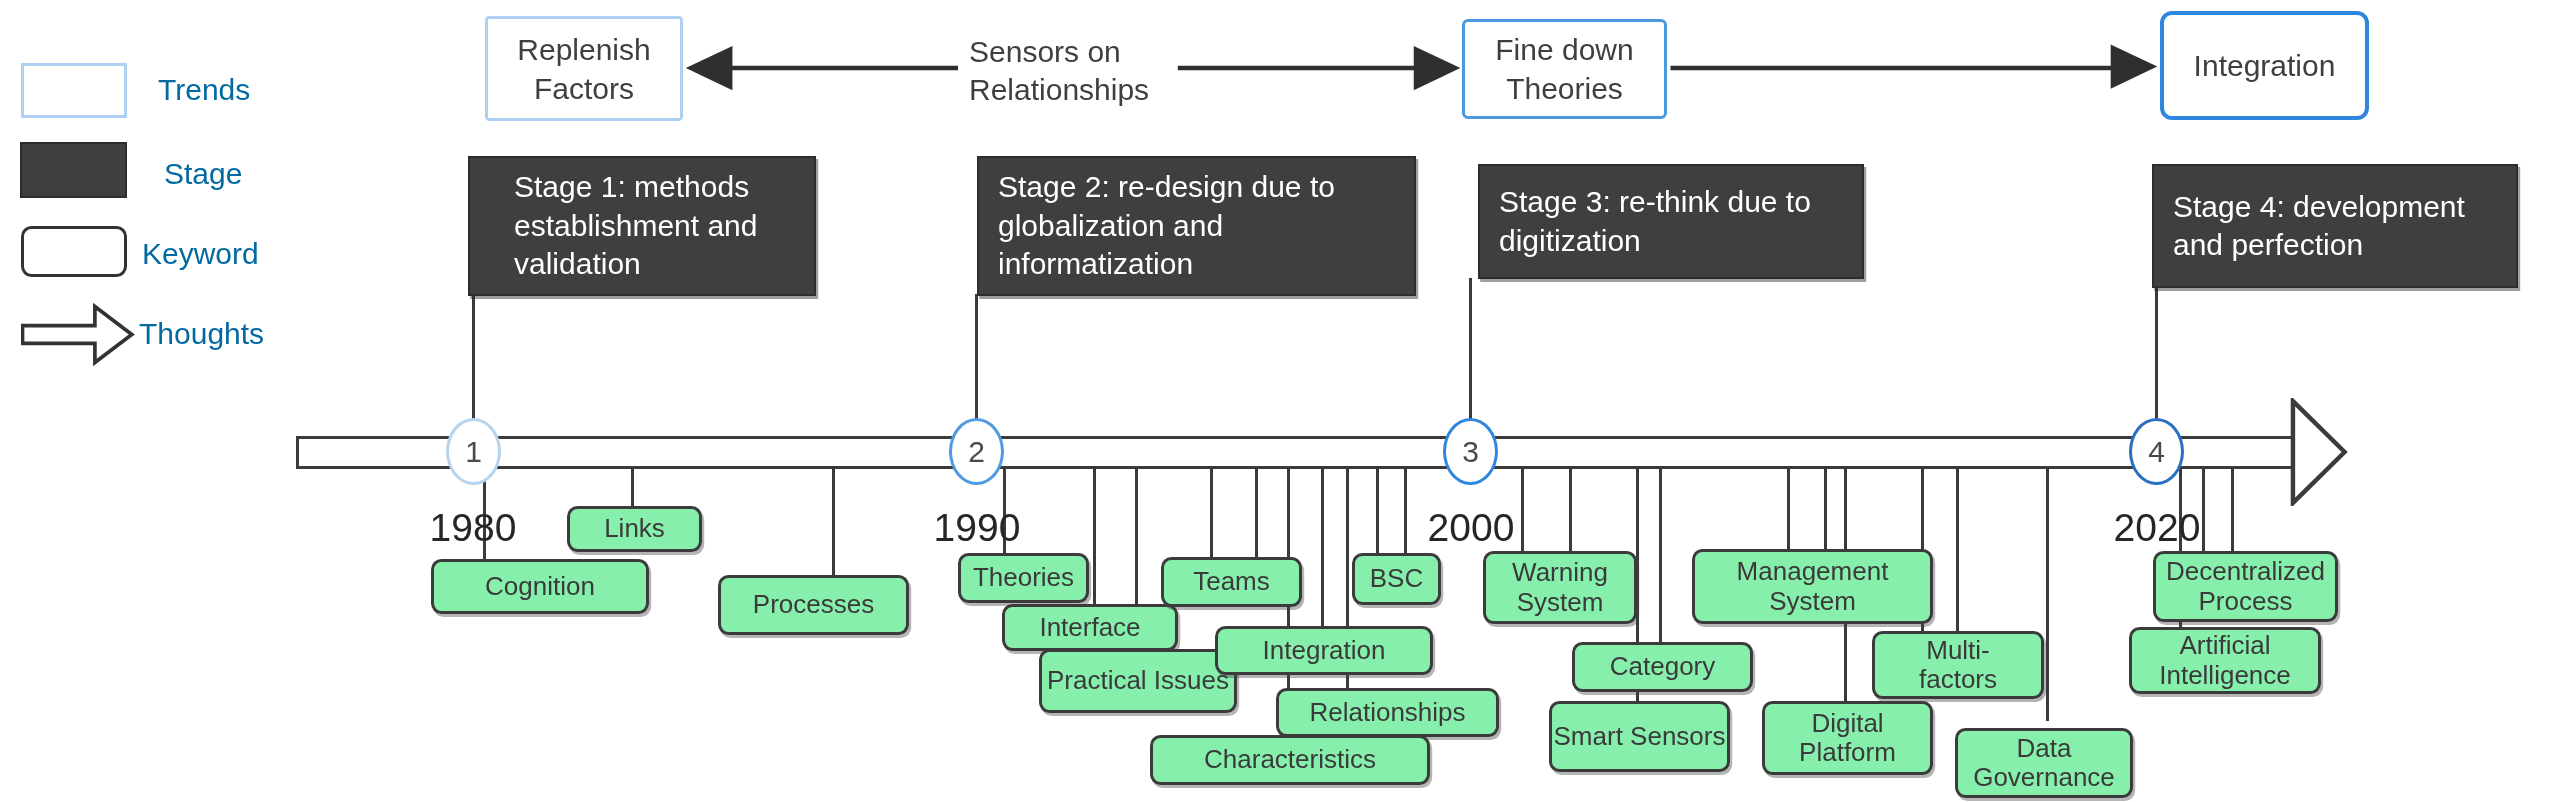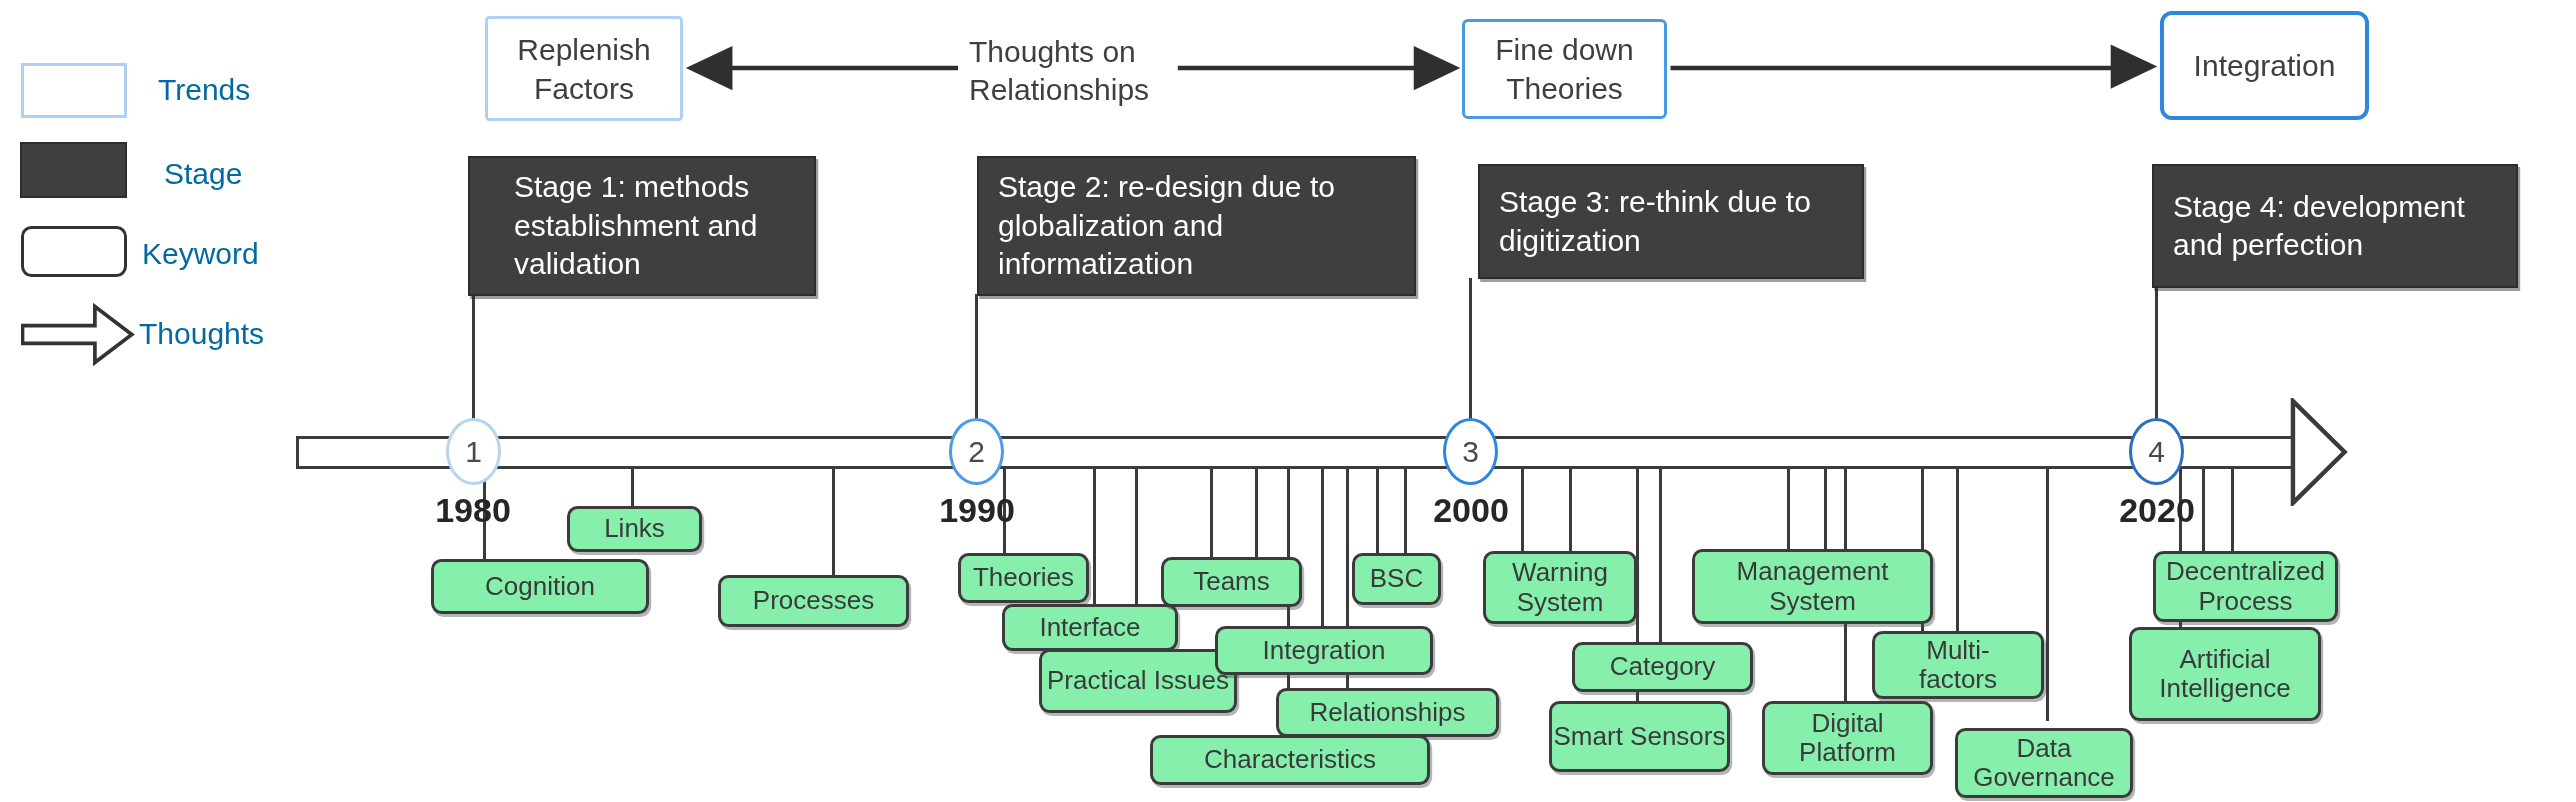--- a/index.html
+++ b/index.html
@@ -14,22 +14,22 @@
        border:3px solid #3b3b3b;border-right:none;box-sizing:border-box;z-index:3;}
   .bar-arrow{position:absolute;left:2290px;top:398px;z-index:3;}
   
   .circle{position:absolute;width:55px;height:67px;border-radius:50%;background:#fff;
           box-sizing:border-box;display:flex;align-items:center;justify-content:center;
           font-size:30px;color:#4a4a4a;z-index:4;}
   .c1{border:3.7px solid #b7d4ef;}
   .c2{border:3.7px solid #4f9ae0;}
   .c3{border:3.7px solid #2e86de;}
   .c4{border:3.7px solid #2b6fc2;}
-  .year{position:absolute;width:148px;text-align:center;font-size:34px;font-weight:bold;
-        color:#262626;z-index:4;}
+  .year{position:absolute;width:148px;text-align:center;font-size:39px;font-weight:normal;
+        color:#262626;z-index:4;margin-top:15px;}
   
   .stage{position:absolute;background:#3f3f3f;border:2.2px solid #2d2d2d;box-sizing:border-box;
          color:#fff;font-size:30px;line-height:1.28;display:flex;align-items:center;
          padding:0 19px;z-index:2;box-shadow:2.2px 3px 0 rgba(40,40,40,.45);}
   
   .trend{position:absolute;background:#fff;box-sizing:border-box;display:flex;align-items:center;
          justify-content:center;text-align:center;font-size:30px;line-height:1.3;color:#3f3f3f;
          white-space:pre-line;z-index:2;}
   .t-light{border:3.7px solid #aed0f2;border-radius:4.4px;}
   .t-mid{border:3.7px solid #4a9ae0;border-radius:6px;}
@@ -66,21 +66,21 @@
   <div class="lg-label" style="left:142px;top:237px;">Keyword</div>
 
   <svg class="arrow-layer" style="left:21px;top:302px;" width="133" height="65" viewBox="0 0 180 88">
     <polygon points="2,32 100,32 100,6 150,44 100,82 100,56 2,56" fill="#fff" stroke="#333" stroke-width="5"></polygon>
   </svg>
   <div class="lg-label" style="left:139px;top:317px;">Thoughts</div>
 
   <div class="trend t-light" style="left:485px;top:16.3px;width:198px;height:105px;">Replenish
 Factors</div>
 
-  <div class="thoughts-label">Thoughts on
+  <div class="thoughts-label">Sensors on
 Relationships</div>
 
   <div class="trend t-mid" style="left:1462px;top:18.5px;width:205px;height:100px;">Fine down
 Theories</div>
 
   <div class="trend t-bright" style="left:2160px;top:11px;width:209px;height:109px;">Integration</div>
 
   <svg class="arrow-layer" width="2576" height="148" viewBox="0 0 3482 200">
 
     <line x1="1295" y1="92" x2="975" y2="92" stroke="#2f2f2f" stroke-width="6"></line>
@@ -148,34 +148,34 @@
     <span>4</span>
   </div>
 
   <div class="year" style="left:399px;top:491px;">1980</div>
   <div class="year" style="left:903px;top:491px;">1990</div>
   <div class="year" style="left:1397px;top:491px;">2000</div>
   <div class="year" style="left:2083px;top:491px;">2020</div>
 
   <div class="kw" style="left:567px;top:506px;width:135px;height:46px;">Links</div>
   <div class="kw" style="left:431px;top:559px;width:218px;height:55px;">Cognition</div>
-  <div class="kw" style="left:718px;top:575px;width:191px;height:52px;">Processes</div>
+  <div class="kw" style="left:718px;top:575px;width:191px;height:60px;">Processes</div>
   <div class="kw" style="left:958px;top:553px;width:131px;height:50px;">Theories</div>
   <div class="kw" style="left:1002px;top:604px;width:176px;height:47px;">Interface</div>
   <div class="kw" style="left:1039px;top:649px;width:198px;height:64px;">Practical Issues</div>
   <div class="kw" style="left:1161px;top:557px;width:141px;height:50px;">Teams</div>
   <div class="kw" style="left:1215px;top:626px;width:218px;height:49px;">Integration</div>
   <div class="kw" style="left:1276px;top:688px;width:223px;height:49px;">Relationships</div>
   <div class="kw" style="left:1150px;top:735px;width:280px;height:50px;">Characteristics</div>
   <div class="kw" style="left:1352px;top:553px;width:89px;height:52px;">BSC</div>
   <div class="kw" style="left:1572px;top:642px;width:181px;height:50px;">Category</div>
   <div class="kw" style="left:1483px;top:551px;width:154px;height:73px;">Warning System</div>
   <div class="kw" style="left:1549px;top:701px;width:181px;height:71px;">Smart Sensors</div>
   <div class="kw" style="left:1692px;top:549px;width:241px;height:75px;">Management System</div>
   <div class="kw" style="left:1762px;top:701px;width:171px;height:74px;">Digital Platform</div>
   <div class="kw" style="left:1872px;top:631px;width:172px;height:68px;">Multi-
 factors</div>
   <div class="kw" style="left:1955px;top:716px;width:178px;height:70px;margin-top:12px;">Data Governance</div>
   <div class="kw" style="left:2153px;top:551px;width:185px;height:71px;">Decentralized Process</div>
-  <div class="kw" style="left:2129px;top:627px;width:192px;height:94px;">Artificial Intelligence</div>
+  <div class="kw" style="left:2129px;top:627px;width:192px;height:67px;">Artificial Intelligence</div>
 
 </div>
 
 
 </body></html>

